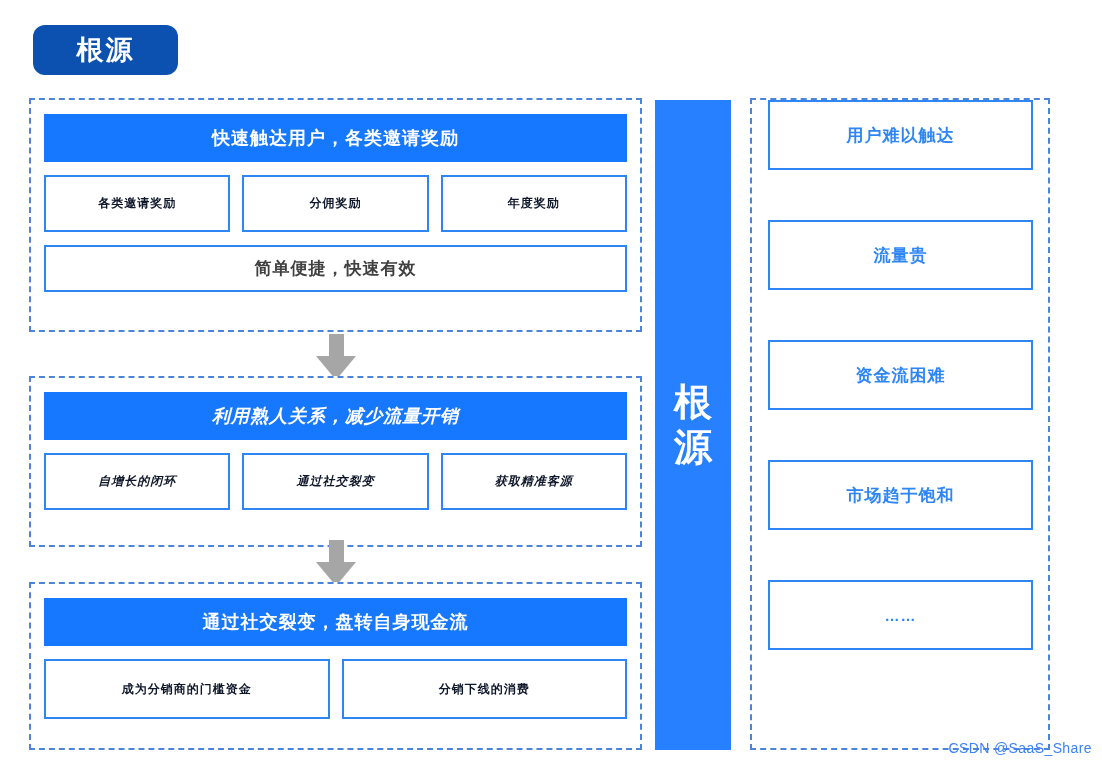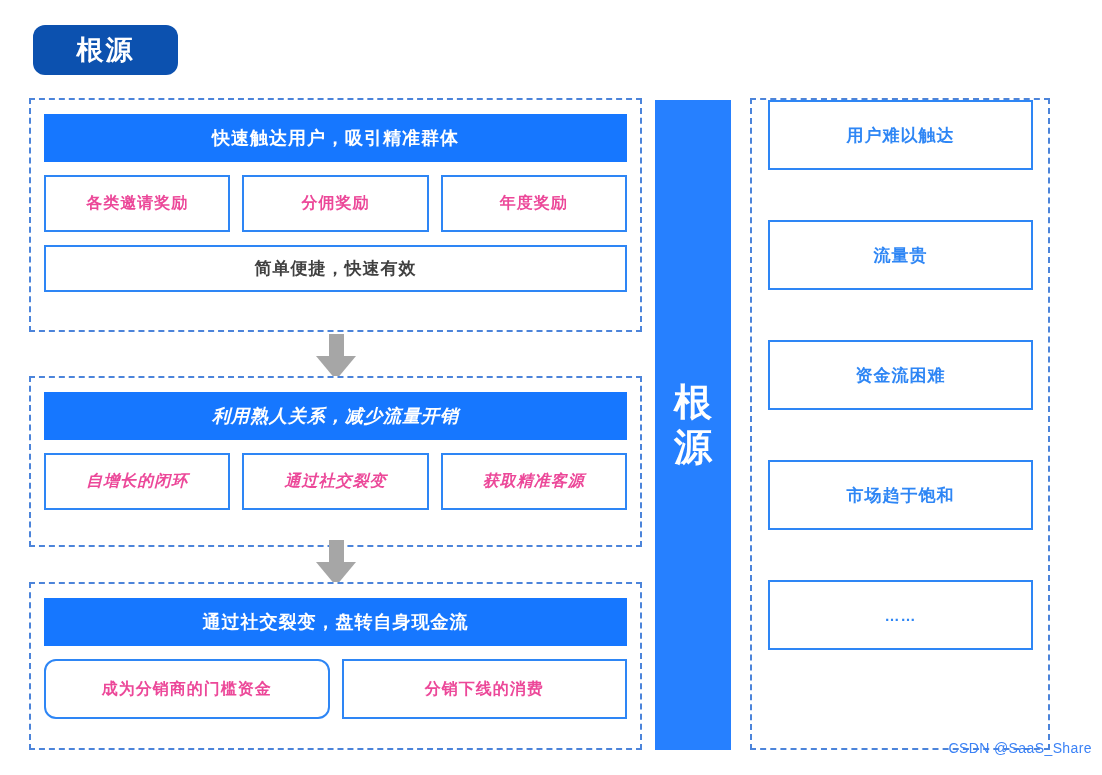--- a/index.html
+++ b/index.html
@@ -74,22 +74,22 @@
     margin-top: 13px;
   }
   .sub-box {
     flex: 1 1 0;
     border: 2px solid #2E86F5;
     box-sizing: border-box;
     height: 57px;
     display: flex;
     align-items: center;
     justify-content: center;
-    color: #ec4899;
-    font-size: 16px;
+    color: #0f172a;
+    font-size: 12px;
     font-weight: bold;
     background: #ffffff;
     letter-spacing: 1px;
   }
   .wide-box {
     border: 2px solid #2E86F5;
     box-sizing: border-box;
     height: 47px;
     margin-top: 13px;
     display: flex;
@@ -205,21 +205,21 @@
 <div id="canvas">
 
   <div class="title-badge">
     <span class="txt">根源</span>
   </div>
 
   <div class="left-col">
 
     <div class="group" style="top:0px;height:234px;">
       <div class="group-inner">
-        <div class="group-header">快速触达用户，吸引精准群体</div>
+        <div class="group-header">快速触达用户，各类邀请奖励</div>
         <div class="sub-row">
           <div class="sub-box">各类邀请奖励</div>
           <div class="sub-box">分佣奖励</div>
           <div class="sub-box">年度奖励</div>
         </div>
         <div class="wide-box">简单便捷，快速有效</div>
       </div>
     </div>
 
     <div class="arrow" style="top:236px;">
@@ -240,21 +240,21 @@
 
     <div class="arrow" style="top:442px;">
       <div class="shaft"></div>
       <div class="head"></div>
     </div>
 
     <div class="group" style="top:484px;height:168px;">
       <div class="group-inner">
         <div class="group-header">通过社交裂变，盘转自身现金流</div>
         <div class="sub-row">
-          <div class="sub-box" style="height:60px;border-radius:12px;">成为分销商的门槛资金</div>
+          <div class="sub-box" style="height:60px;">成为分销商的门槛资金</div>
           <div class="sub-box" style="height:60px;">分销下线的消费</div>
         </div>
       </div>
     </div>
 
   </div>
 
   <div class="center-bar">
     <span class="txt">根源</span>
   </div>

